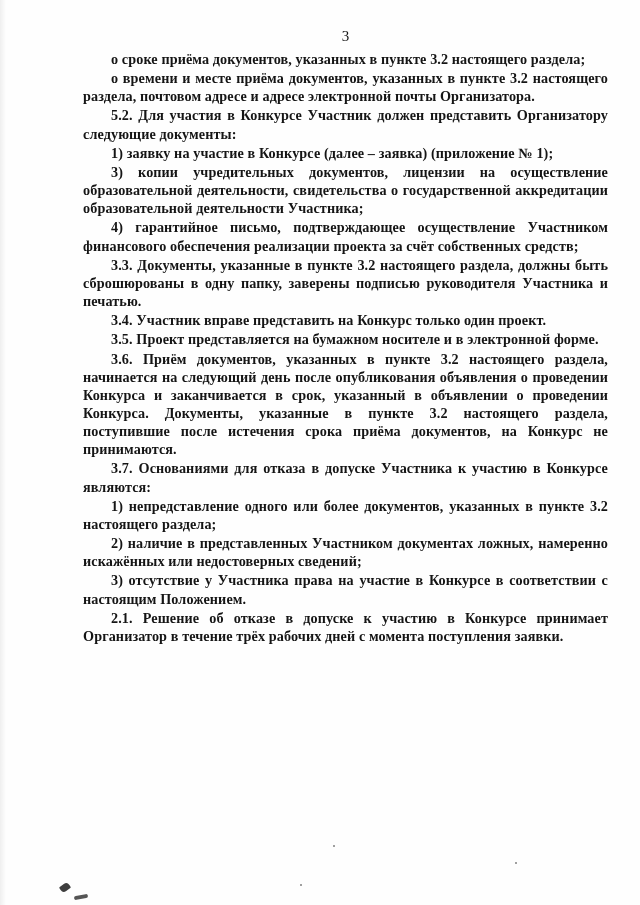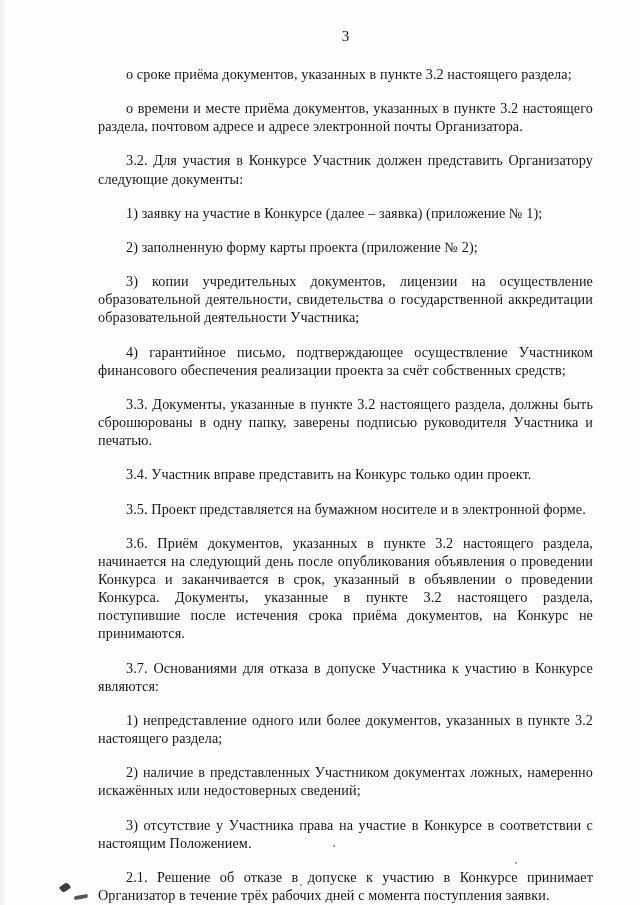--- a/index.html
+++ b/index.html
@@ -40,22 +40,23 @@
     position: absolute;
     top: 49px;
     left: 82px;
     right: 31px;
     font-size: 14.2px;
     line-height: 18.15px;
     text-align: justify;
     letter-spacing: 0.1px;
   }
   .para {
-    margin: 16px;
+    margin: 1px;
     text-indent: 28px;
+    font-weight: bold;
   }
   .scan-smudge {
     position: absolute;
     background: #1c1c1c;
   }
   .smudge-a {
     left: 60px; top: 884px;
     width: 10px; height: 7px;
     transform: rotate(-35deg);
     border-radius: 1px 4px 1px 4px;
@@ -83,23 +84,22 @@
 <body>
 
 <div class="page">
   <div class="edge-shade-left"></div>
 
   <div class="page-number">3</div>
 
   <div class="content">
     <p class="para">о сроке приёма документов, указанных в пункте 3.2 настоящего раздела;</p>
     <p class="para">о времени и месте приёма документов, указанных в пункте 3.2 настоящего раздела, почтовом адресе и адресе электронной почты Организатора.</p>
-    <p class="para">3.2. Для участия в Конкурсе Участник должен представить Организатору следующие документы:</p>
+    <p class="para">5.2. Для участия в Конкурсе Участник должен представить Организатору следующие документы:</p>
     <p class="para">1) заявку на участие в Конкурсе (далее – заявка) (приложение № 1);</p>
-    <p class="para">2) заполненную форму карты проекта (приложение № 2);</p>
     <p class="para">3) копии учредительных документов, лицензии на осуществление образовательной деятельности, свидетельства о государственной аккредитации образовательной деятельности Участника;</p>
     <p class="para">4) гарантийное письмо, подтверждающее осуществление Участником финансового обеспечения реализации проекта за счёт собственных средств;</p>
     <p class="para">3.3. Документы, указанные в пункте 3.2 настоящего раздела, должны быть сброшюрованы в одну папку, заверены подписью руководителя Участника и печатью.</p>
     <p class="para">3.4. Участник вправе представить на Конкурс только один проект.</p>
     <p class="para">3.5. Проект представляется на бумажном носителе и в электронной форме.</p>
     <p class="para">3.6. Приём документов, указанных в пункте 3.2 настоящего раздела, начинается на следующий день после опубликования объявления о проведении Конкурса и заканчивается в срок, указанный в объявлении о проведении Конкурса. Документы, указанные в пункте 3.2 настоящего раздела, поступившие после истечения срока приёма документов, на Конкурс не принимаются.</p>
     <p class="para">3.7. Основаниями для отказа в допуске Участника к участию в Конкурсе являются:</p>
     <p class="para">1) непредставление одного или более документов, указанных в пункте 3.2 настоящего раздела;</p>
     <p class="para">2) наличие в представленных Участником документах ложных, намеренно искажённых или недостоверных сведений;</p>
     <p class="para">3) отсутствие у Участника права на участие в Конкурсе в соответствии с настоящим Положением.</p>

